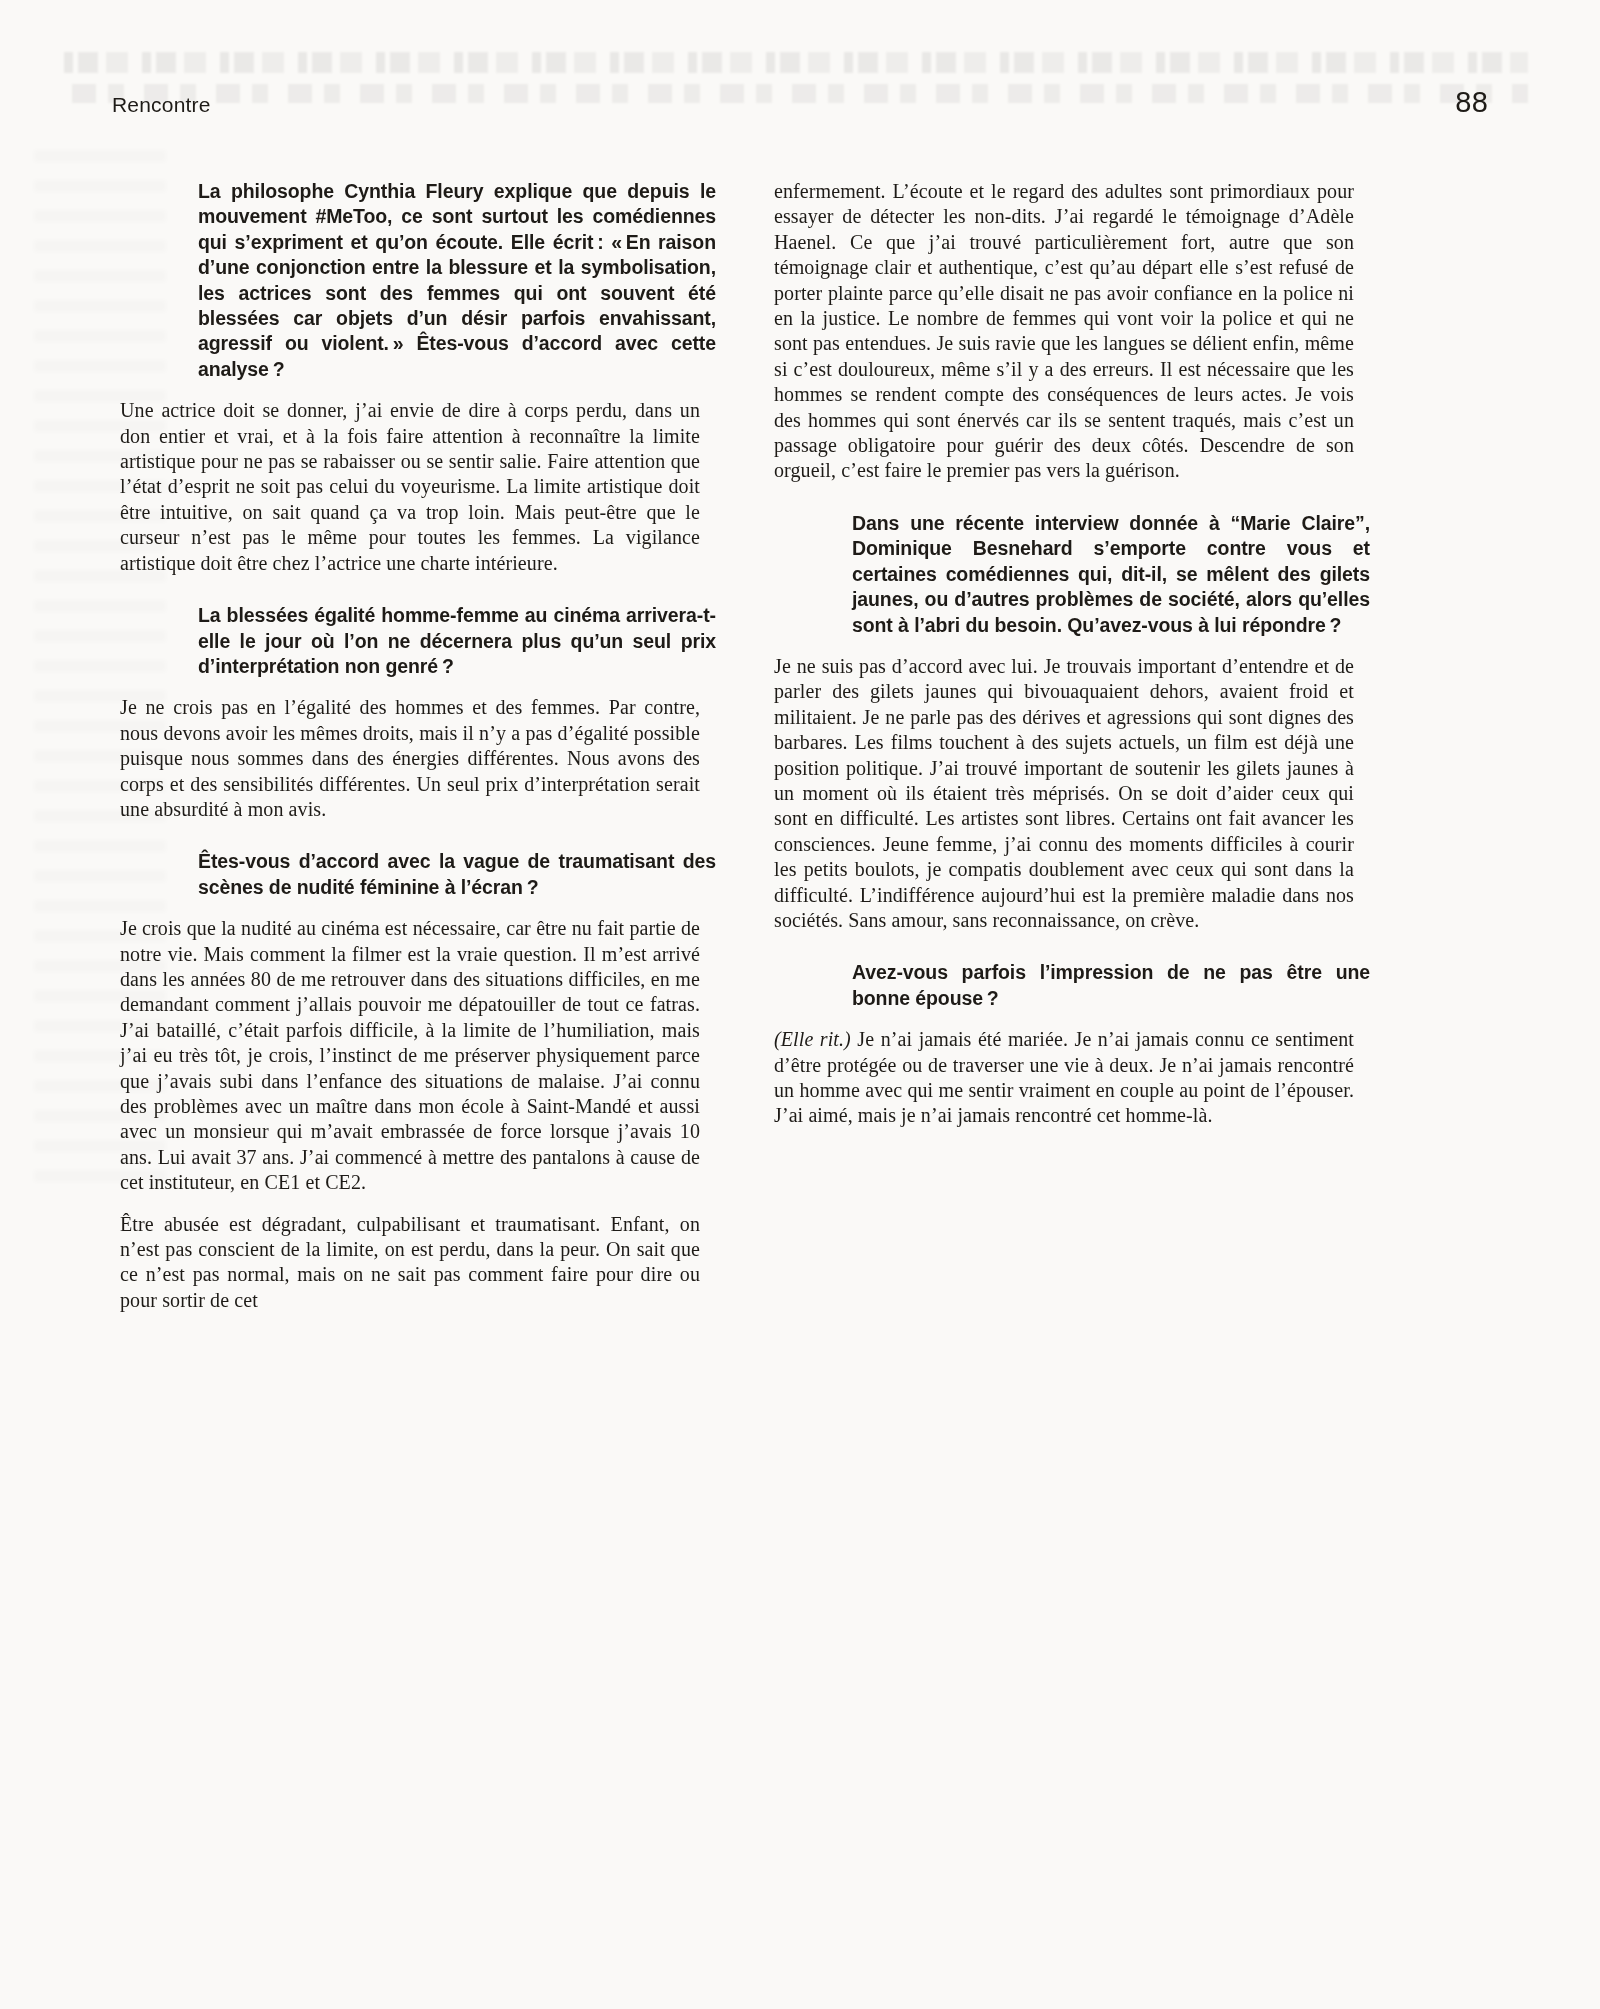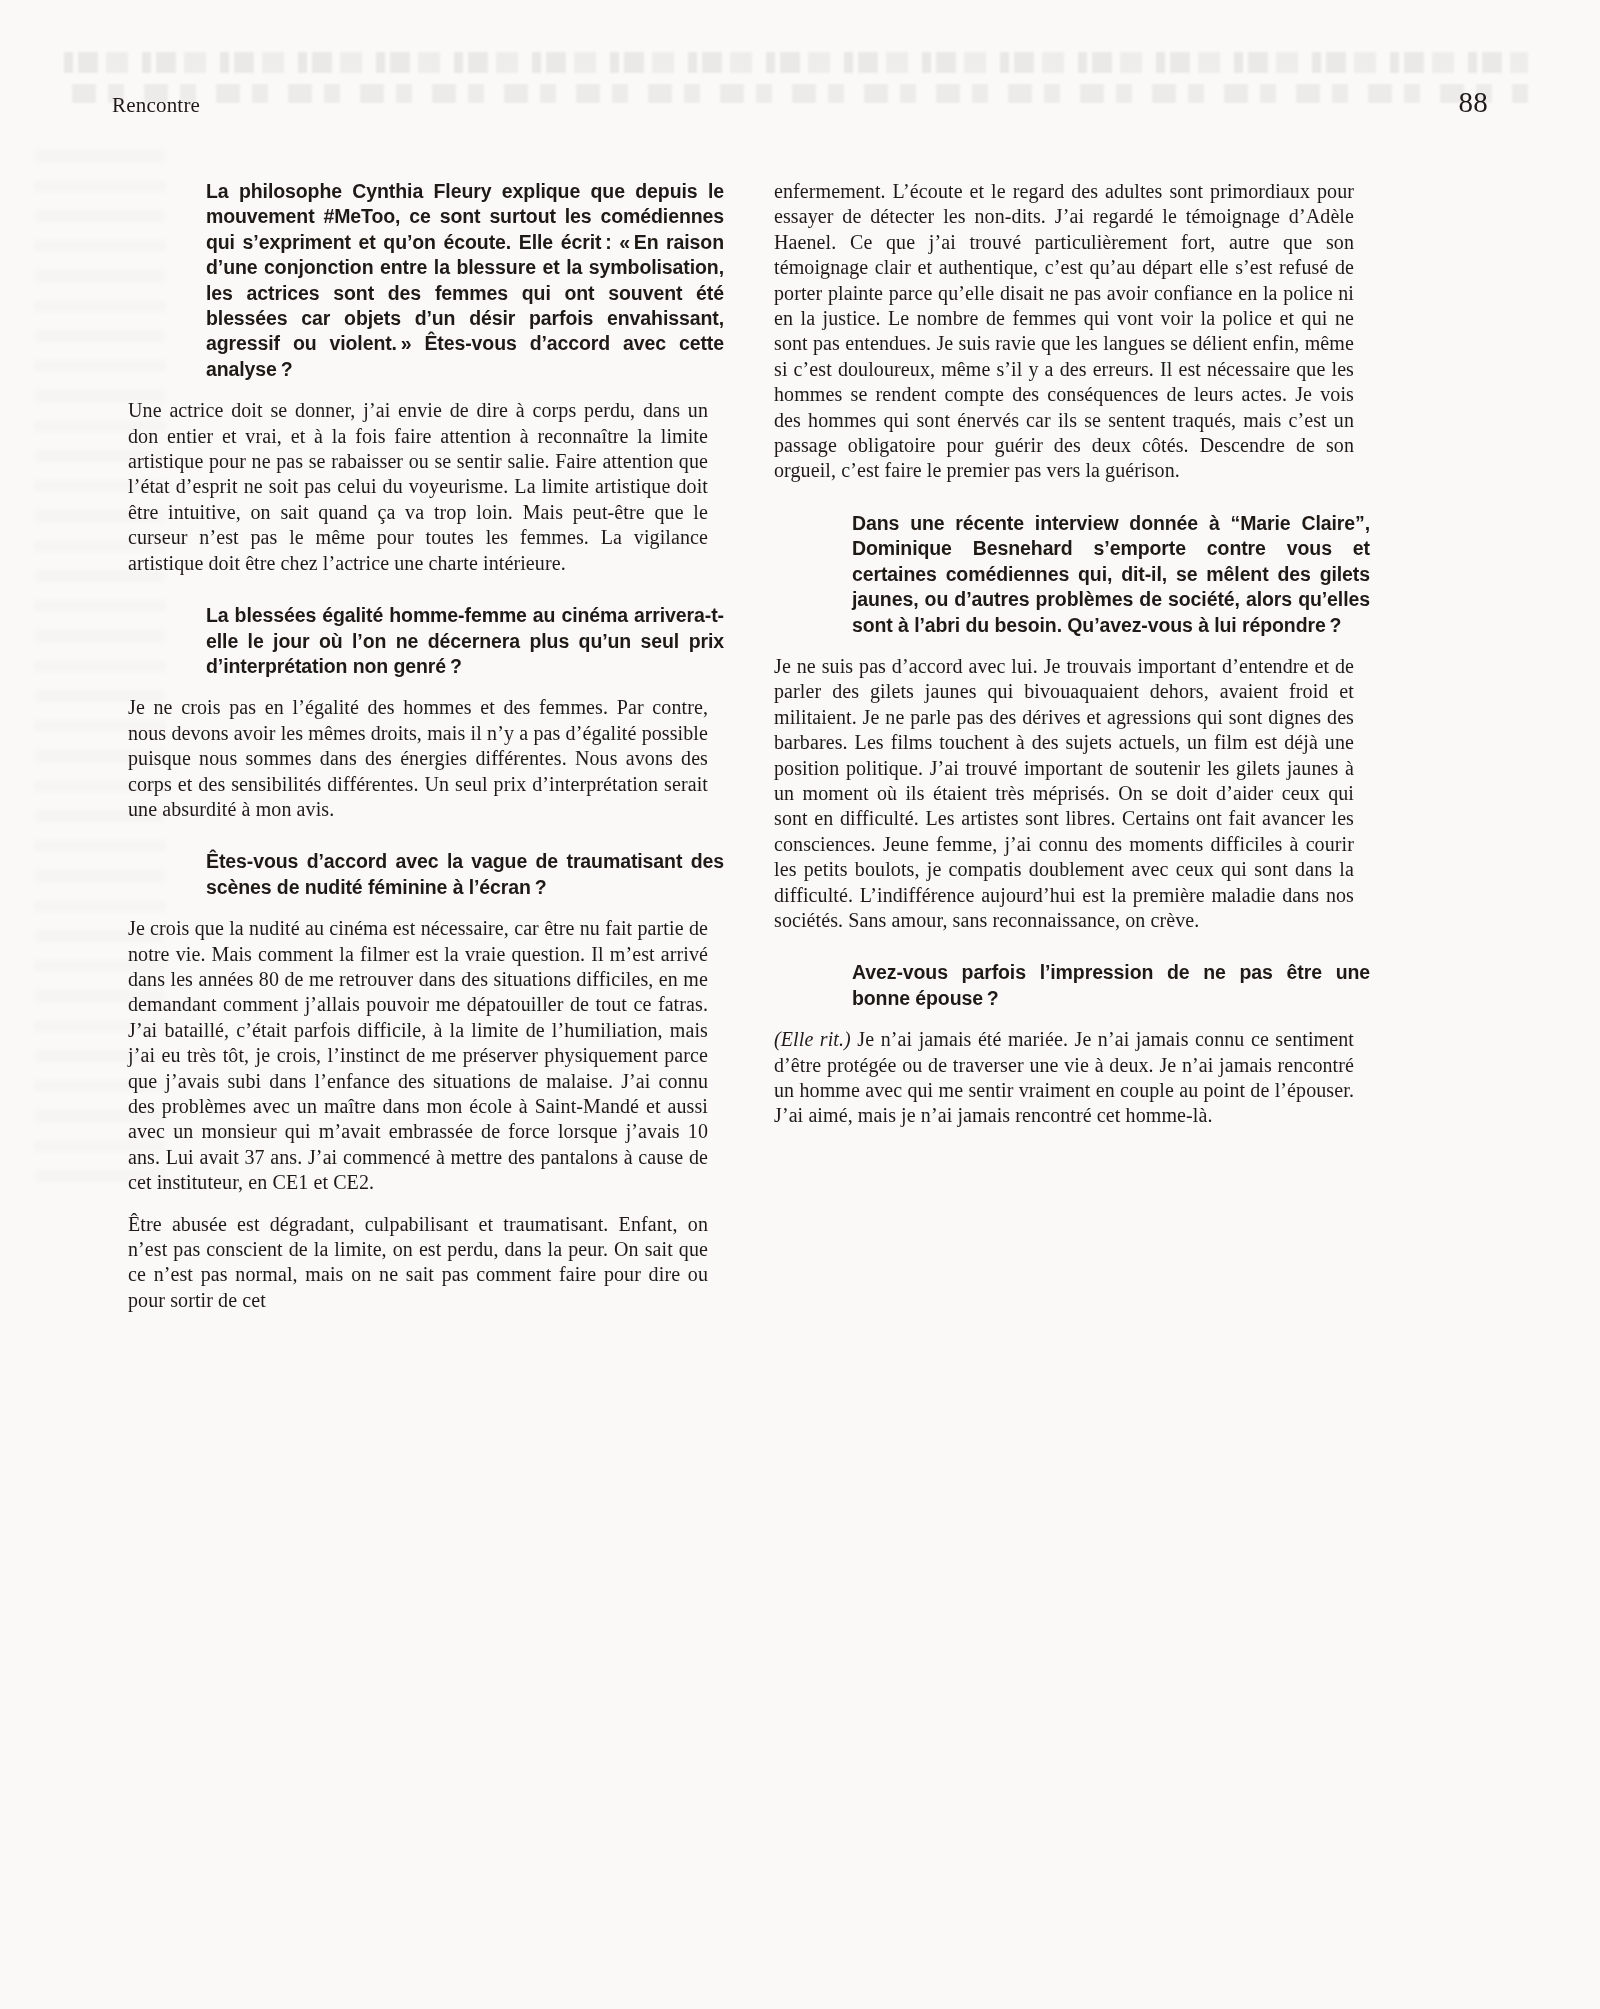--- a/index.html
+++ b/index.html
@@ -43,33 +43,33 @@
     filter: blur(2.6px);
     opacity: .35;
   }
 
   .pagehead {
     position: absolute;
     top: 90px; left: 112px; right: 112px;
     display: flex;
     justify-content: space-between;
     align-items: baseline;
-    font-family: Liberation Serif, serif;
+    font-family: Liberation Sans, sans-serif;
     font-size: 21px;
     line-height: 24px;
     letter-spacing: .2px;
   }
   .pagehead .folio { font-size: 29px; }
 
   .col {
     position: absolute;
     top: 179px;
     width: 612px;
   }
-  .col-left  { left: 112px; }
+  .col-left  { left: 104px; }
   .col-right { left: 758px; }
 
   p.question {
     font-family: "Liberation Sans", sans-serif;
     font-weight: 700;
     font-size: 19.5px;
     line-height: 25.4px;
     letter-spacing: -0.1px;
     text-align: justify;
     margin: 27px 0 0 94px;

